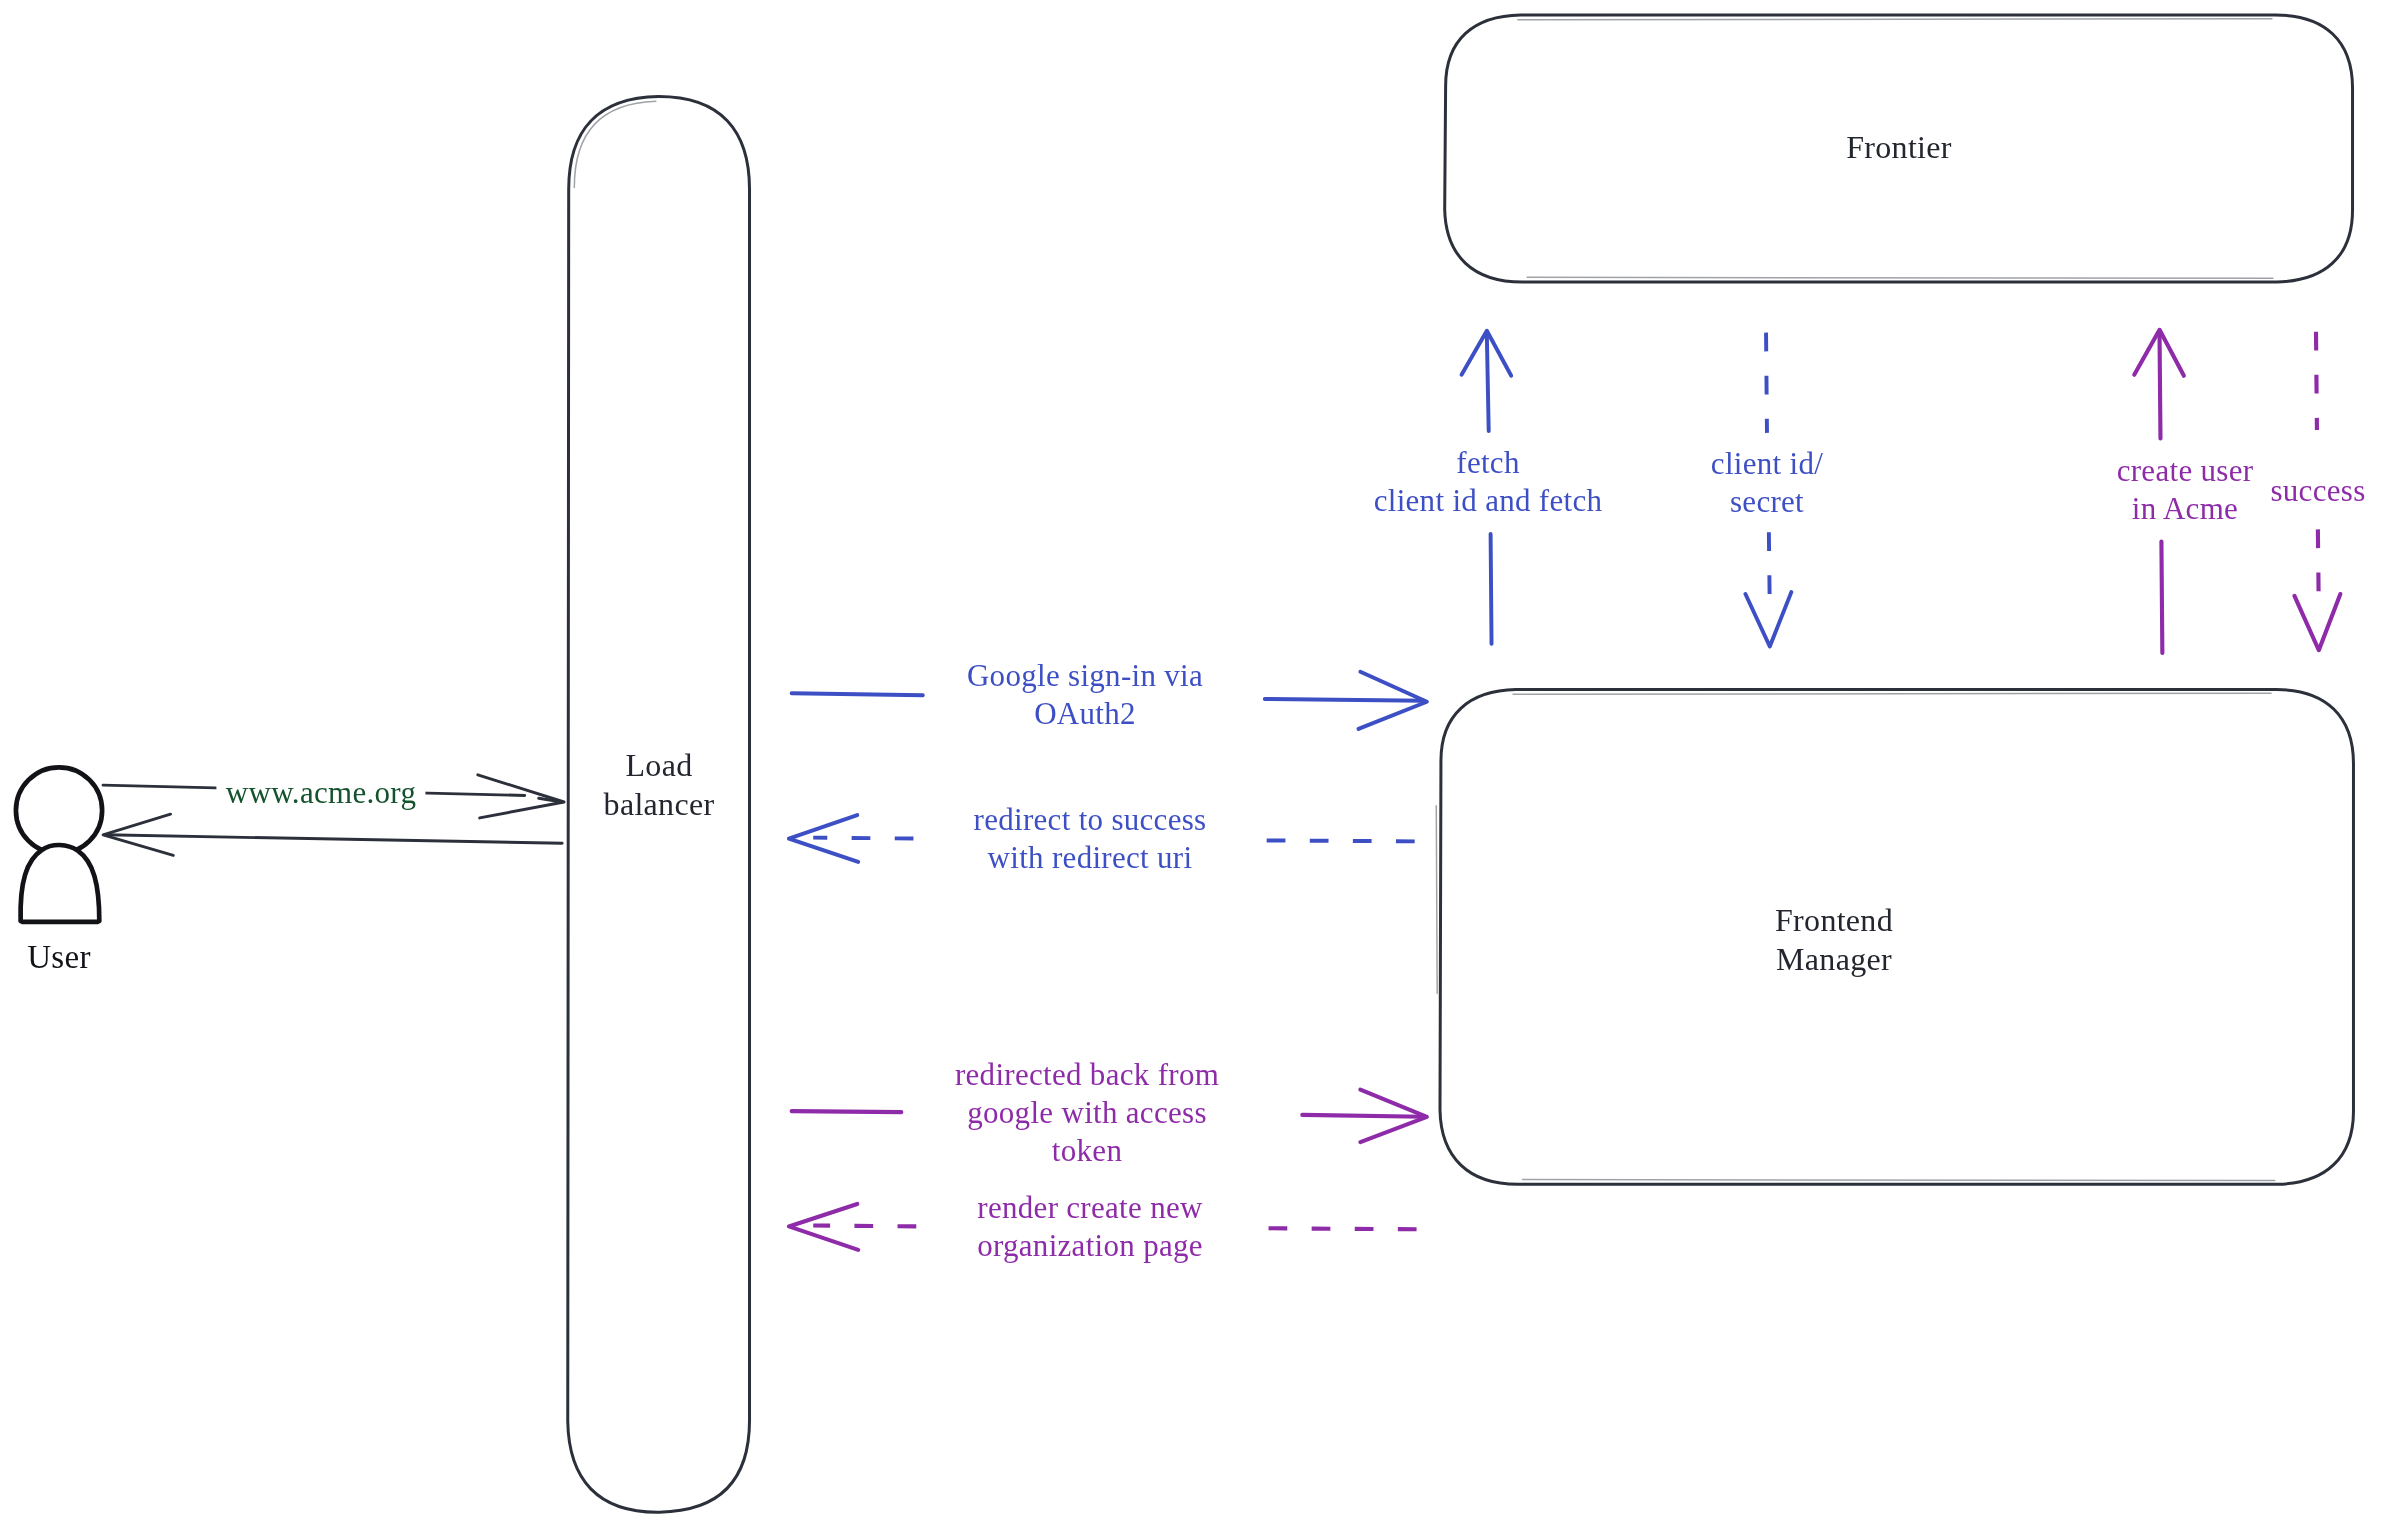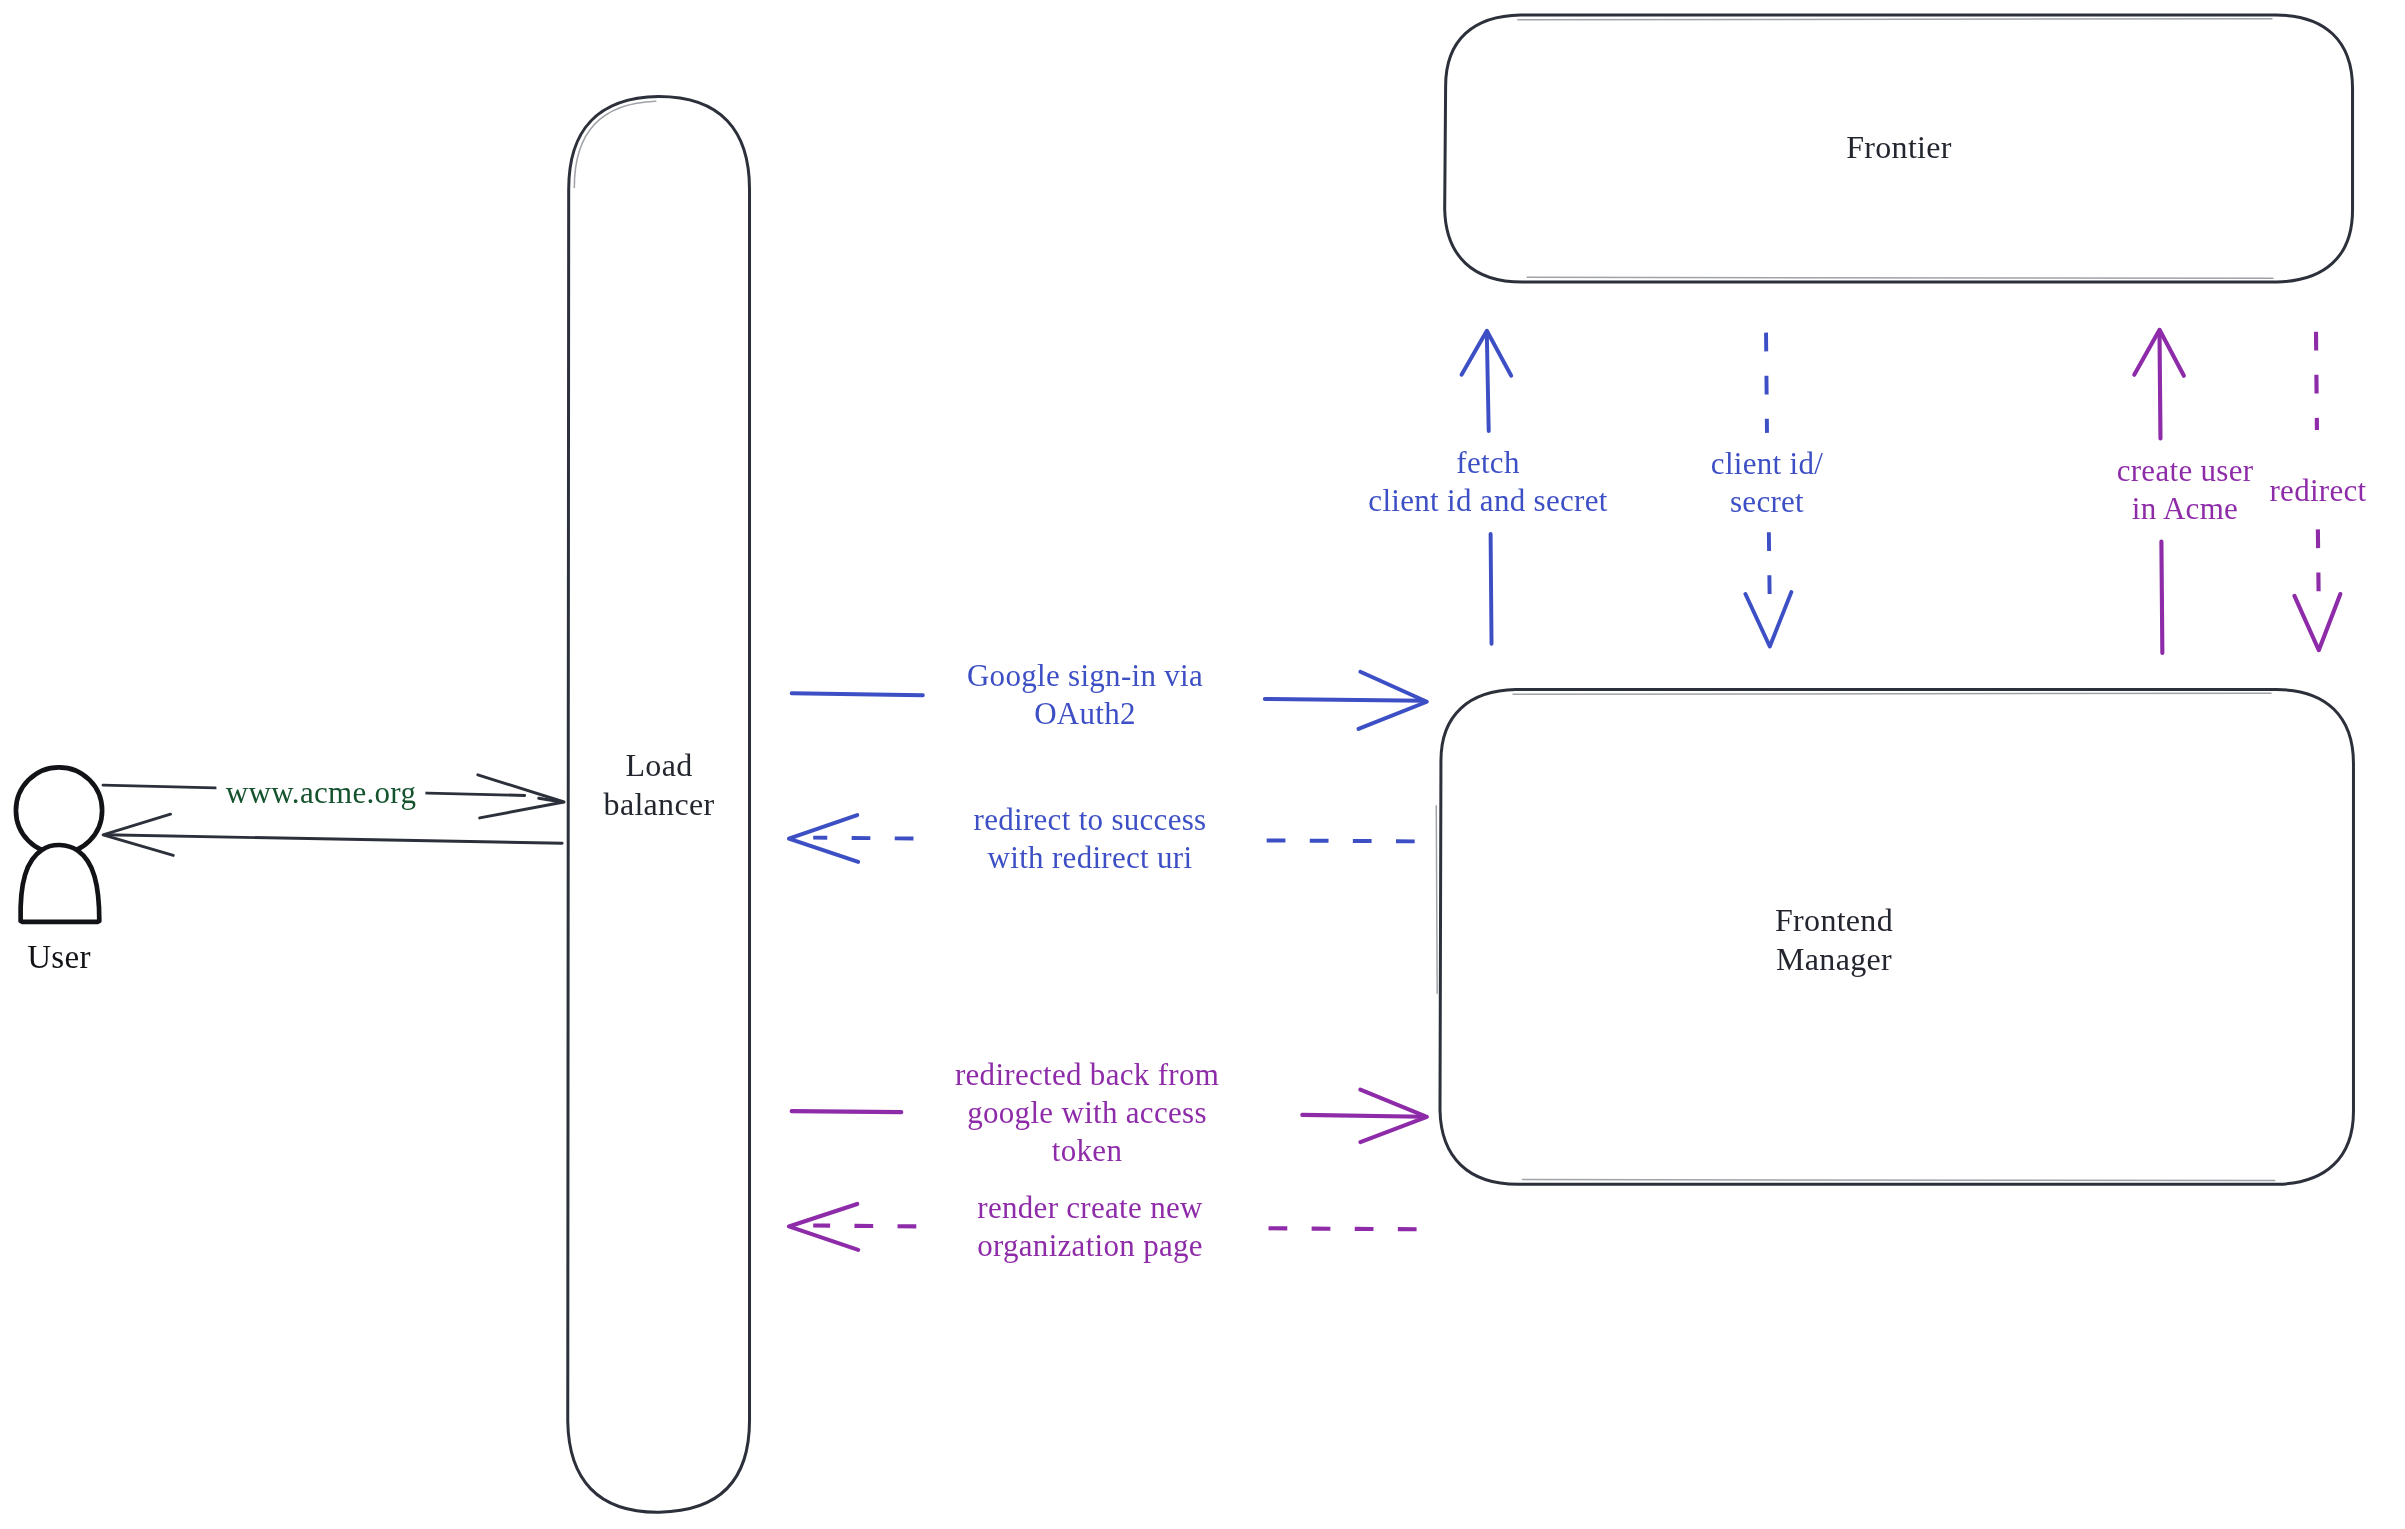--- a/index.html
+++ b/index.html
@@ -247,22 +247,22 @@
   <div class="label label-edge-black label-bg" style="left:321px; top:793px;">www.acme.org</div>
 
   <div class="label label-edge-blue label-bg" style="left:1085px; top:695px;"><span>Google sign-in via</span><br><span>OAuth2</span></div>
 
   <div class="label label-edge-blue label-bg" style="left:1090px; top:839px;"><span>redirect to success</span><br><span>with redirect uri</span></div>
 
   <div class="label label-edge-purple label-bg" style="left:1090px; top:1227px;"><span>render create new</span><br><span>organization page</span></div>
 
   <div class="label label-edge-purple label-bg" style="left:1087px; top:1113px;"><span>redirected back from</span><br><span>google with access</span><br><span>token</span></div>
 
-  <div class="label label-edge-blue label-bg" style="left:1488px; top:482px;"><span>fetch</span><br><span>client id and secret</span></div>
+  <div class="label label-edge-blue label-bg" style="left:1488px; top:482px;"><span>fetch</span><br><span>client id and fetch</span></div>
 
   <div class="label label-edge-blue label-bg" style="left:1767px; top:483px;"><span>client id/</span><br><span>secret</span></div>
 
   <div class="label label-edge-purple" style="left:2161px; top:490px;margin-left:24px;"><span>create user</span><br><span>in Acme</span></div>
 
-  <div class="label label-edge-purple" style="left:2318px; top:491px;">redirect</div>
+  <div class="label label-edge-purple" style="left:2318px; top:491px;">success</div>
 
 </div>
 
 
 </body></html>

